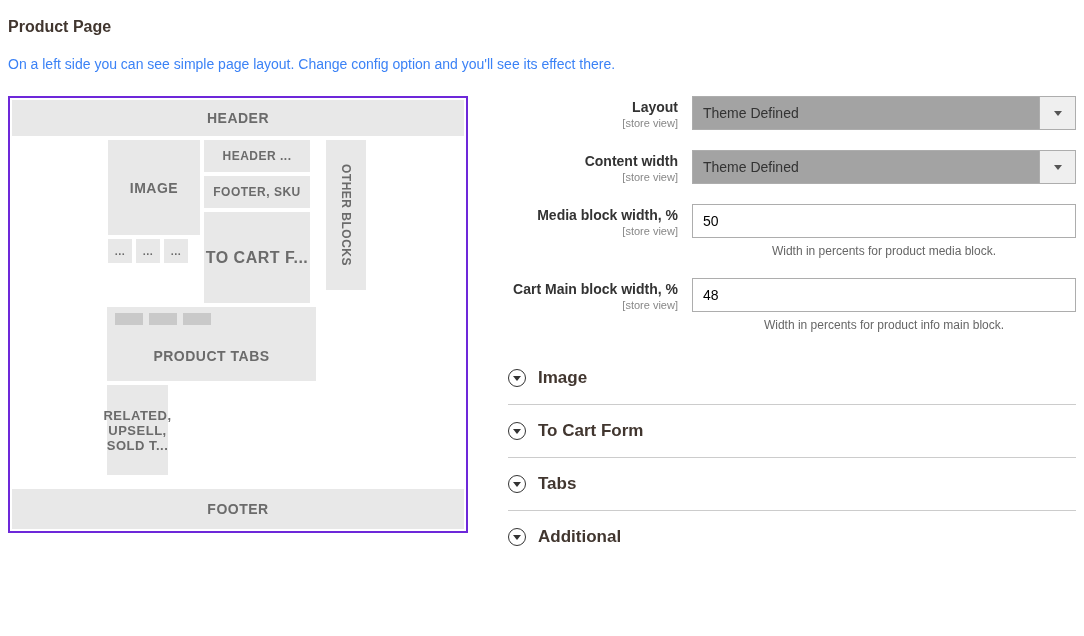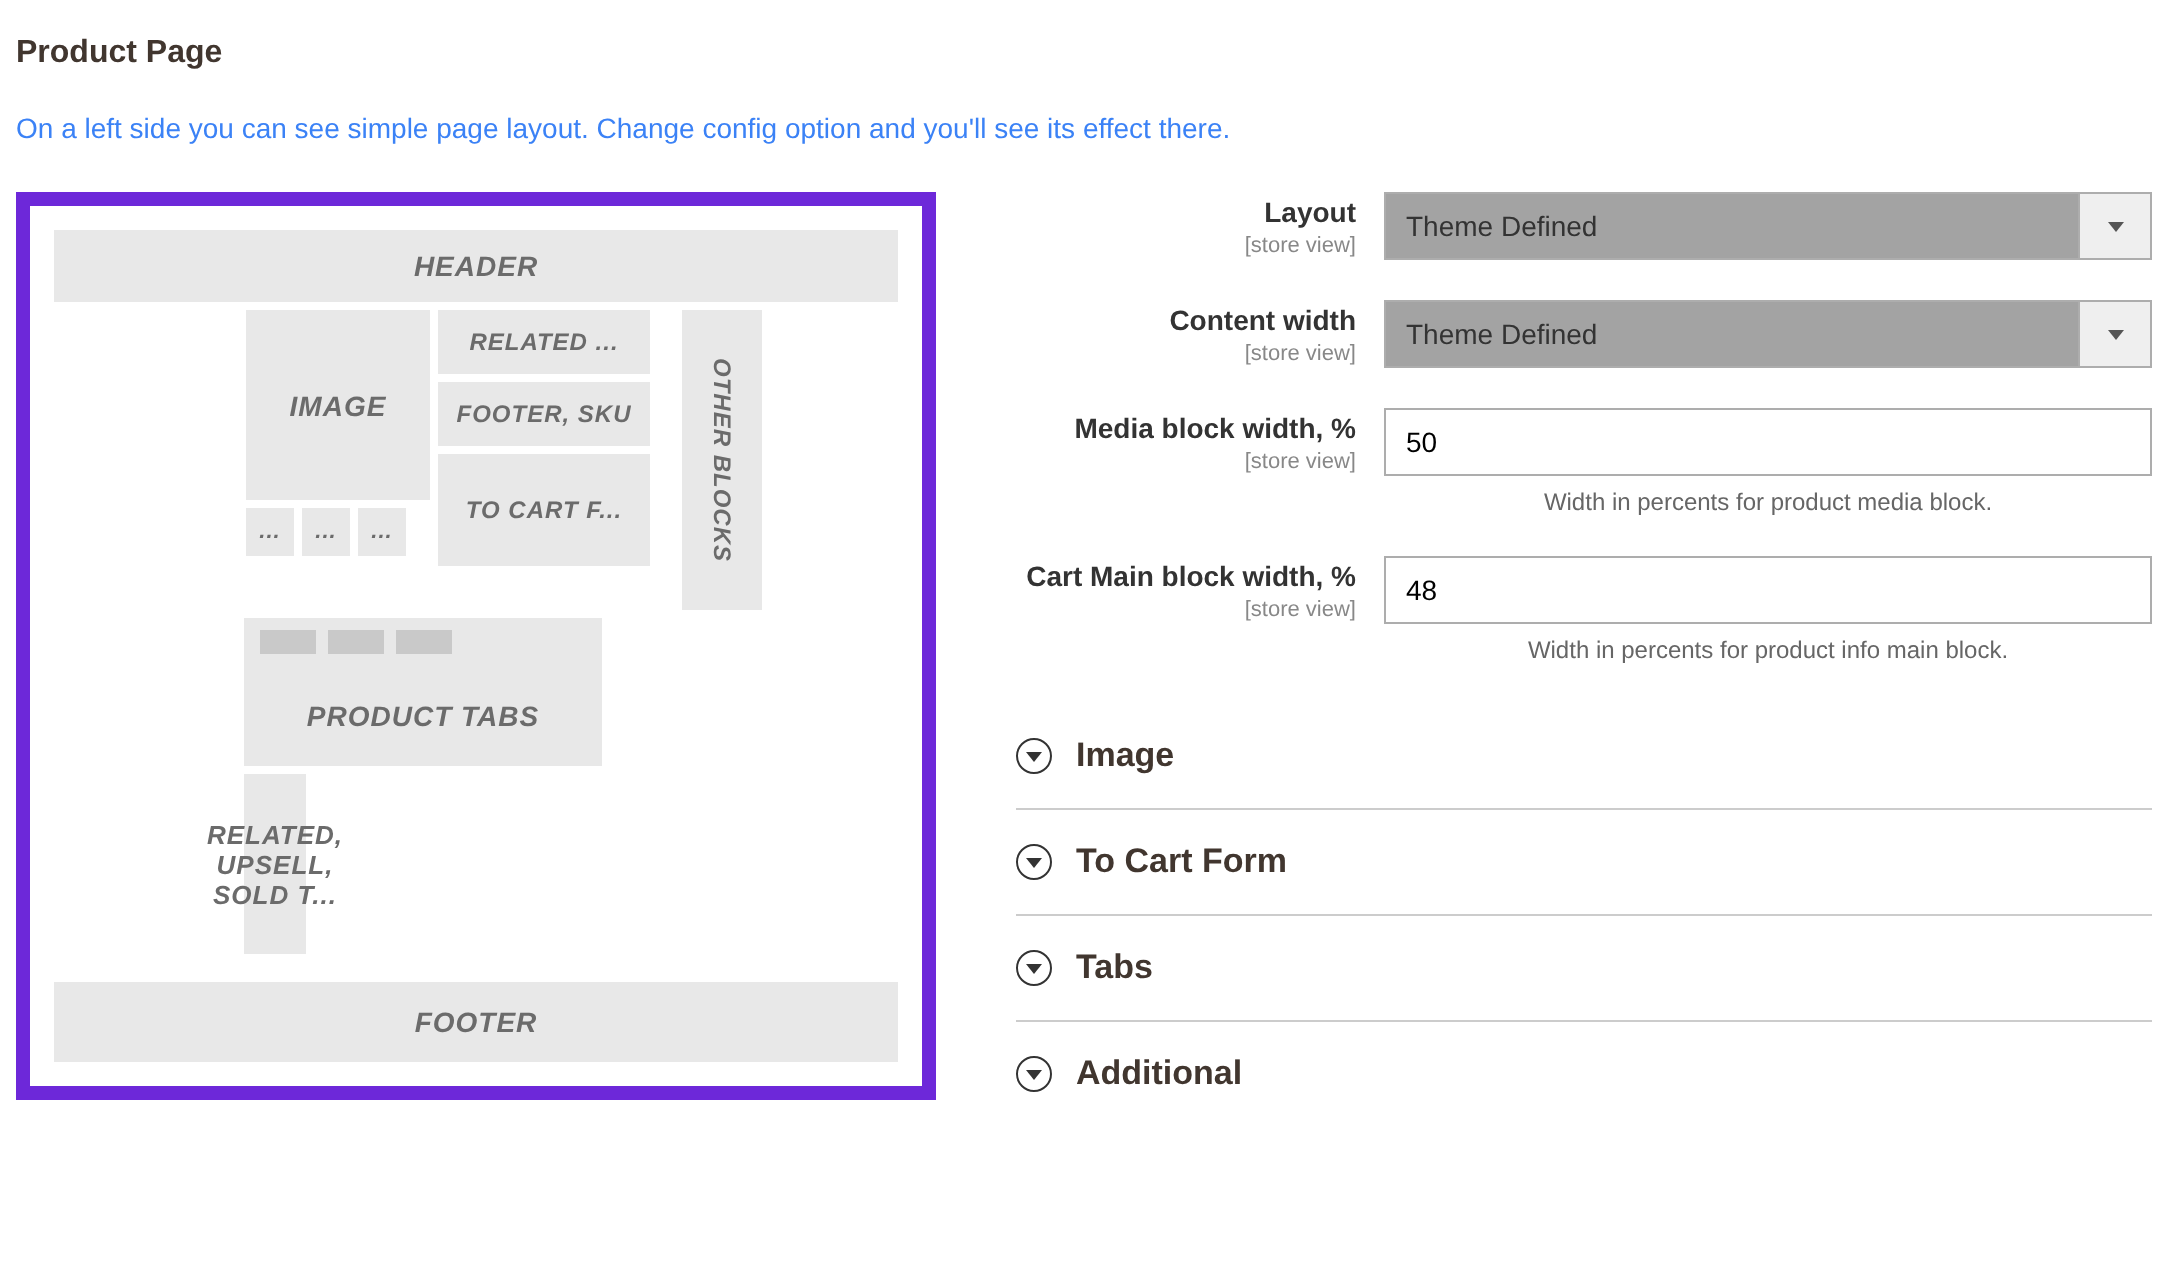--- a/index.html
+++ b/index.html
@@ -5,31 +5,31 @@
 * { box-sizing: border-box; margin: 0; padding: 0; }
 body { font-family: Arial, Helvetica, sans-serif; background: #fff; color: #333; width: 1084px; }
 .page { padding: 8px 8px 40px 8px; }
 .page-title { font-size: 16px; font-weight: bold; color: #41362f; margin: 10px 0 20px 0; }
 .page-desc { font-size: 14px; color: #3b82f6; margin-bottom: 24px; }
 .columns { display: flex; gap: 40px; }
 .left { width: 460px; }
 .right { flex: 1; }
 
 
-.preview { border: 7px solid #6d28d9; background: #fff; padding: 12px; font-style: italic; }
+.preview { border: 2px solid #6d28d9; background: #fff; padding: 2px; }
 .blk { background: #e8e8e8; color: #6b6b6b; font-weight: bold; font-size: 14px; text-align: center; display: flex; align-items: center; justify-content: center; letter-spacing: 0.5px; }
 .hdr { height: 36px; margin-bottom: 4px; }
 .row1 { display: flex; gap: 4px; margin-bottom: 4px; }
 .col-img { width: 92px; display: flex; flex-direction: column; gap: 4px; }
 .img-main { height: 95px; }
 .thumbs { display: flex; gap: 4px; }
 .thumb { width: 24px; height: 24px; font-size: 11px; }
 .col-info { width: 106px; display: flex; flex-direction: column; gap: 4px; }
 .info-blk { height: 32px; font-size: 12px; }
-.cart-blk { height: 56px; font-size: 12px; }
+.cart-blk { height: 91px; font-size: 16px; }
 .col-other { width: 40px; }
 .other-blk { width: 40px; height: 150px; writing-mode: vertical-rl; font-size: 12px; }
 .spacer-col { flex: 1; }
 .tabs-wrap { width: auto; margin: 4px 0 4px 95px; }
 .tab-handles { background: #e8e8e8; padding: 6px 8px; display: flex; gap: 6px; }
 .th { background: #c9c9c9; width: 28px; height: 12px; }
 .tab-body { height: 50px; }
 .related { height: 90px; margin-top: 4px; font-size: 13px; }
 .tabs-wrap, .related { margin-right: 148px; }
 .ftr { height: 40px; margin-top: 14px; }
@@ -68,21 +68,21 @@
         <div class="row1" style="padding-left: 96px;">
           <div class="col-img">
             <div class="blk img-main">IMAGE</div>
             <div class="thumbs">
               <div class="blk thumb">...</div>
               <div class="blk thumb">...</div>
               <div class="blk thumb">...</div>
             </div>
           </div>
           <div class="col-info">
-            <div class="blk info-blk">RELATED ...</div>
+            <div class="blk info-blk">HEADER ...</div>
             <div class="blk info-blk">FOOTER, SKU</div>
             <div class="blk cart-blk">TO CART F...</div>
           </div>
           <div style="width:8px;"></div>
           <div class="col-other">
             <div class="blk other-blk">OTHER BLOCKS</div>
           </div>
           <div class="spacer-col"></div>
         </div>
 

